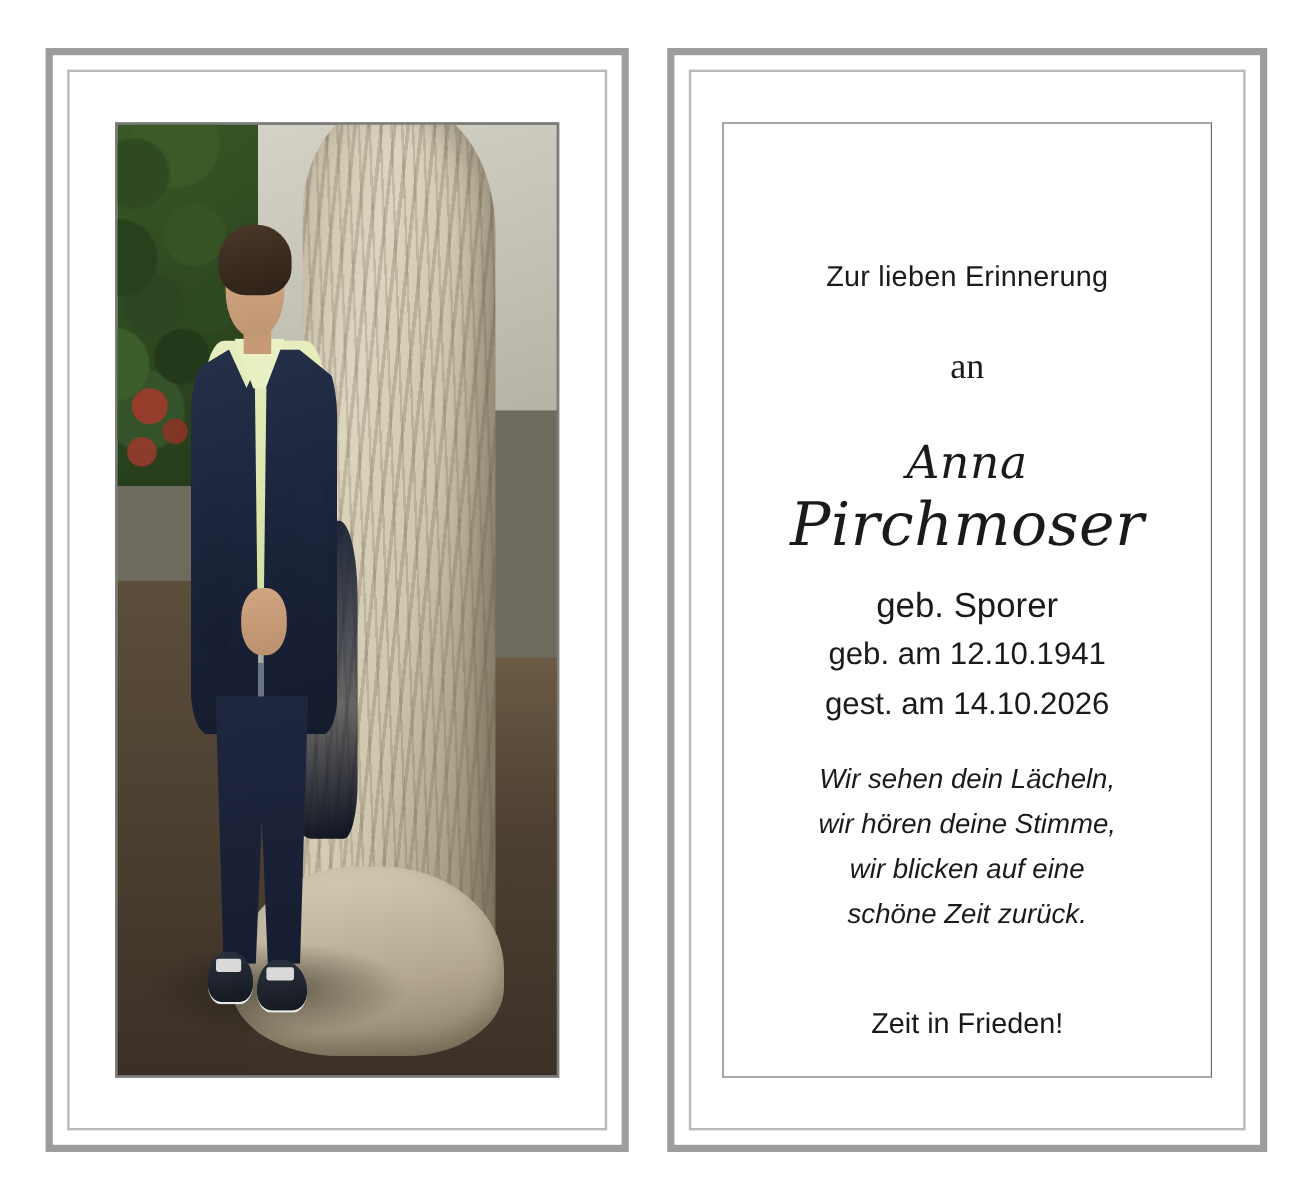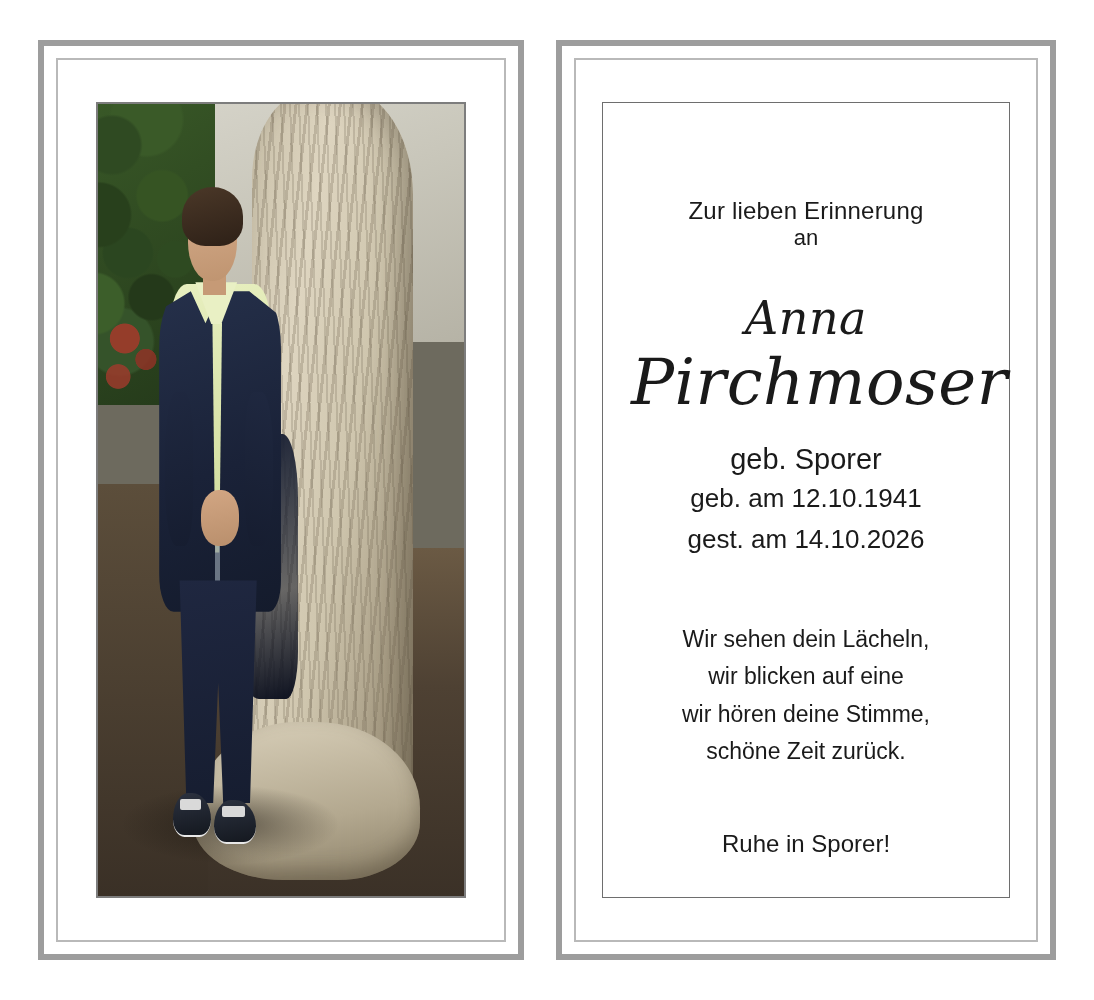--- a/index.html
+++ b/index.html
@@ -79,53 +79,56 @@
     box-sizing: border-box;
     border: 1.5px solid #6e6e6e;
     background: #ffffff;
     padding: 56px 28px 30px 28px;
     text-align: center;
   }
 
   .t-intro {
     font-size: 24px;
     letter-spacing: .2px;
-    margin-top: 38px;
+    margin-top: 58px;
   }
   .t-an {
-    font-size: 22px;
+    font-size: 30px;
+    margin-top: 44px;
+    font-family: Liberation Serif, serif;
   }
   .t-first {
     font-family: "DejaVu Serif", serif;
     font-style: italic;
-    font-size: 46px;
+    font-size: 38px;
     line-height: 1.18;
     margin-top: 40px;
     letter-spacing: .5px;
   }
   .t-last {
     font-family: "DejaVu Serif", serif;
     font-style: italic;
-    font-size: 64px;
+    font-size: 50px;
     line-height: 1.18;
     letter-spacing: .5px;
   }
   .t-maiden {
     font-size: 29px;
     margin-top: 22px;
   }
   .t-dates {
     font-size: 26px;
     line-height: 1.45;
     margin-top: 4px;
   }
   .t-verse {
     font-size: 23px;
     line-height: 1.62;
-    margin-top: 62px;
+    margin-top: 26px;
+    font-style: italic;
   }
   .t-closing {
     font-size: 24px;
     margin-top: 60px;
   }
 
   
   .ph-sky {
     position: absolute; left: 0; top: 0; right: 0; height: 30%;
     background: linear-gradient(160deg, #d8d6cc 0%, #c9c7bb 45%, #b6b3a6 100%);
@@ -319,22 +322,22 @@
       <div class="t-intro">Zur lieben Erinnerung</div>
       <div class="t-an">an</div>
       <div class="t-first">Anna</div>
       <div class="t-last">Pirchmoser</div>
       <div class="t-maiden">geb. Sporer</div>
       <div class="t-dates">geb.  am 12.10.1941</div>
       <div class="t-dates">gest. am 14.10.2026</div>
 
       <div class="t-verse">
         <div>Wir sehen dein Lächeln,</div>
+        <div>wir hören deine Stimme,</div>
         <div>wir blicken auf eine</div>
-        <div>wir hören deine Stimme,</div>
         <div>schöne Zeit zurück.</div>
       </div>
 
-      <div class="t-closing">Ruhe in Sporer!</div>
+      <div class="t-closing">Zeit in Frieden!</div>
     </div>
   </div>
 
 </div>
 
 </body></html>

